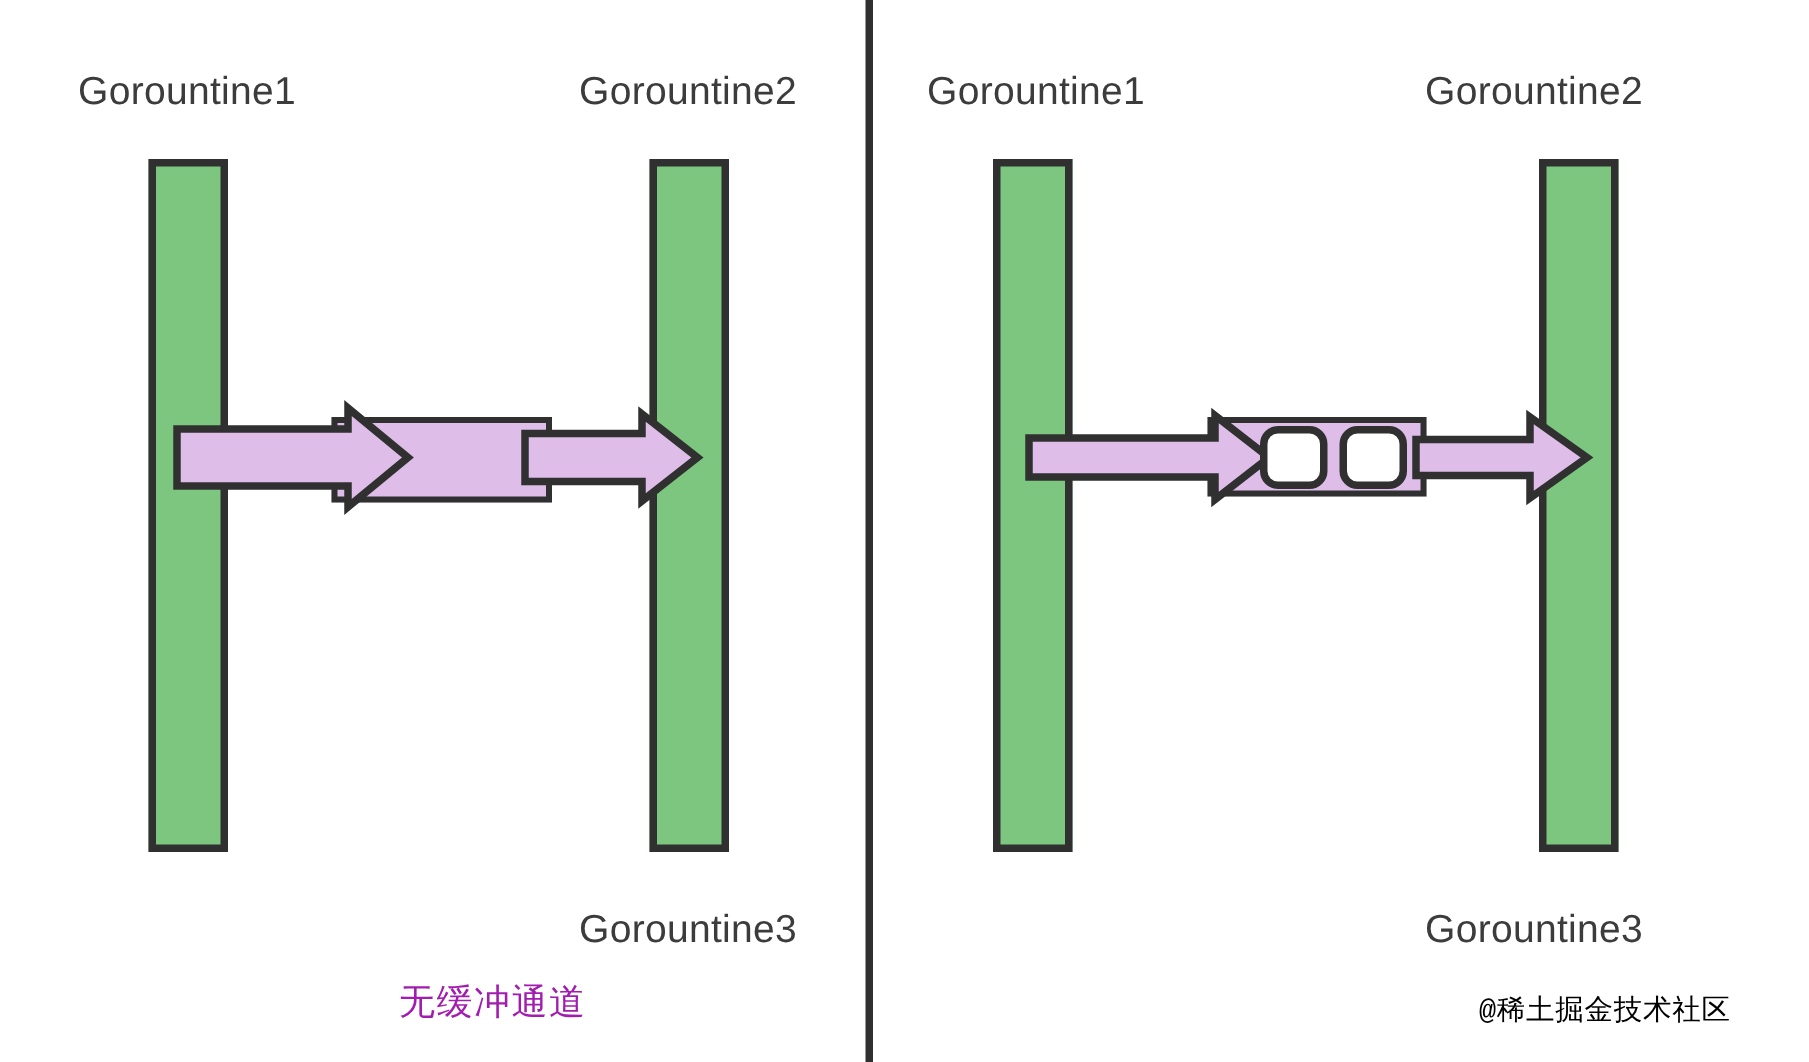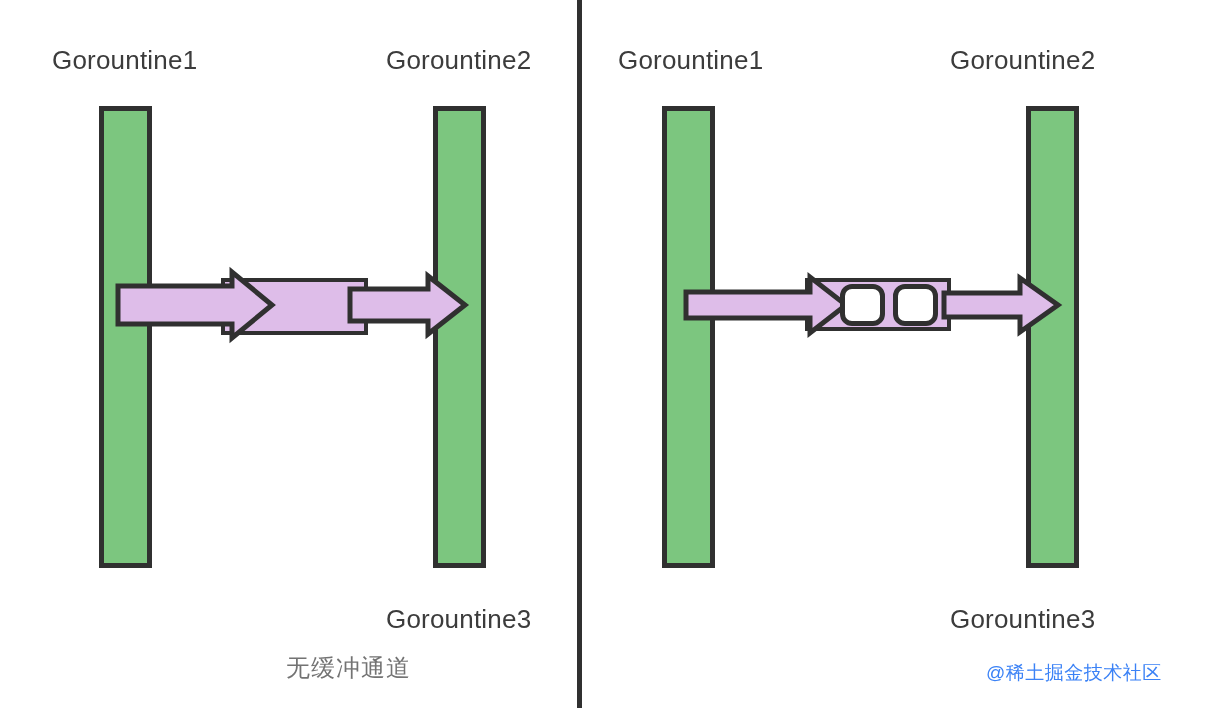--- a/index.html
+++ b/index.html
@@ -37,31 +37,31 @@
   .label {
     position: absolute;
     font-size: 26px;
     color: #3c3c3c;
     white-space: nowrap;
     letter-spacing: 0.2px;
   }
   .label-cn {
     position: absolute;
     font-size: 24px;
-    color: #737373;
+    color: #a21caf;
     white-space: nowrap;
     letter-spacing: 1px;
-    margin-left: 20px;
   }
   .watermark {
     position: absolute;
     font-size: 19px;
-    color: #3b82f6;
+    color: #000000;
     white-space: nowrap;
     letter-spacing: 0.5px;
+    font-family: Liberation Mono, monospace;
   }
 
   .gbar {
     position: absolute;
     background: #7CC67F;
     border: 5px solid #303030;
     box-sizing: border-box;
   }
 
   

